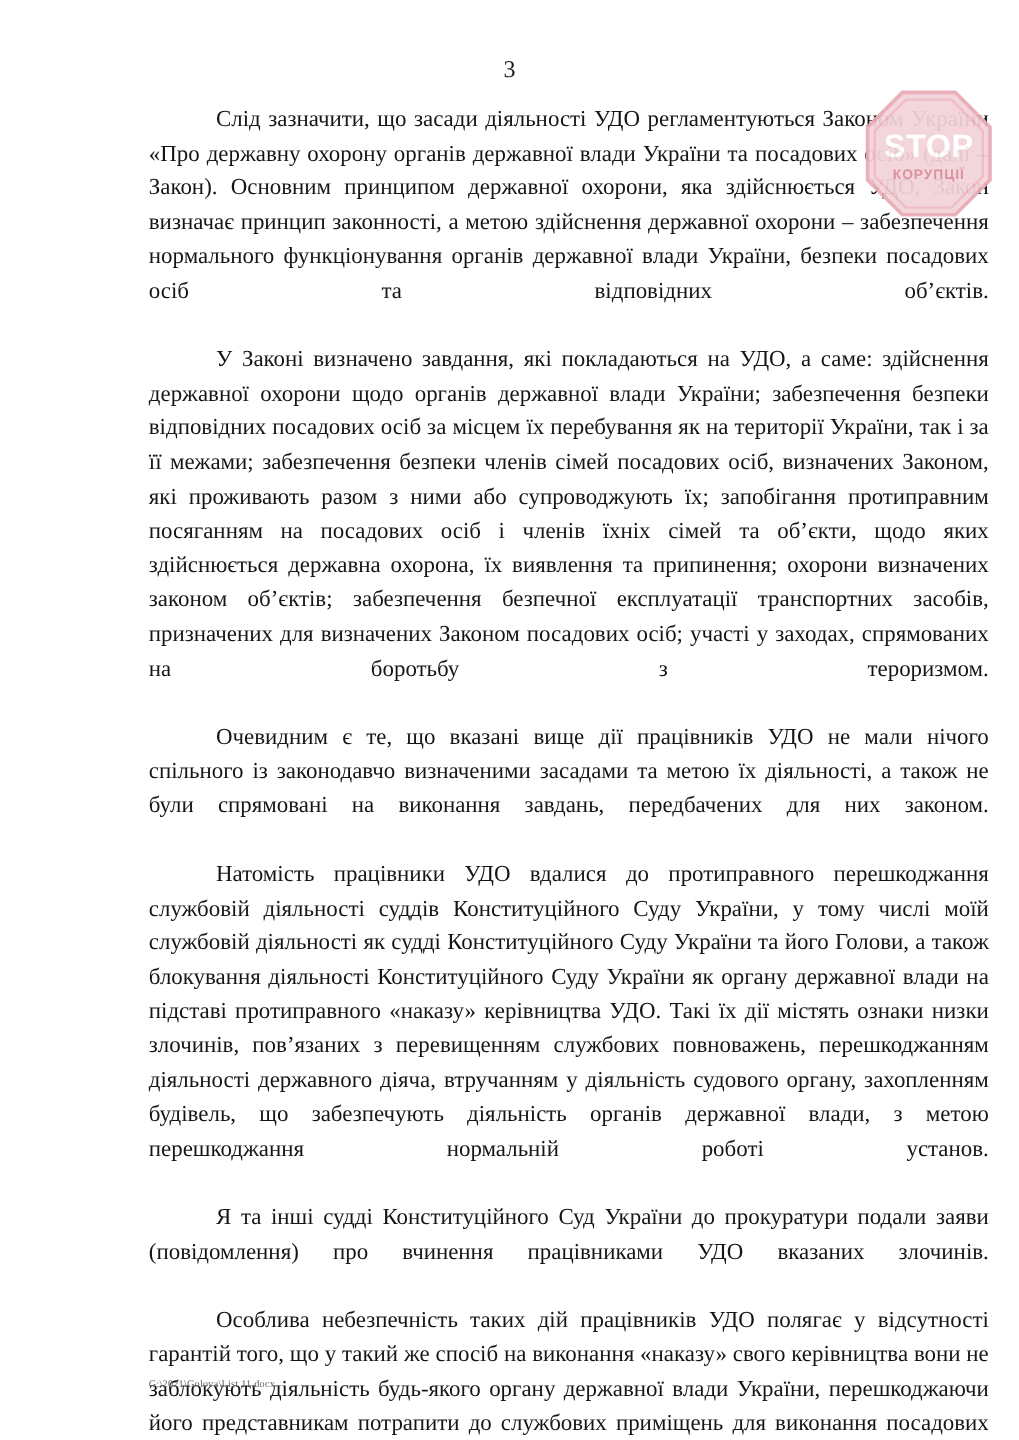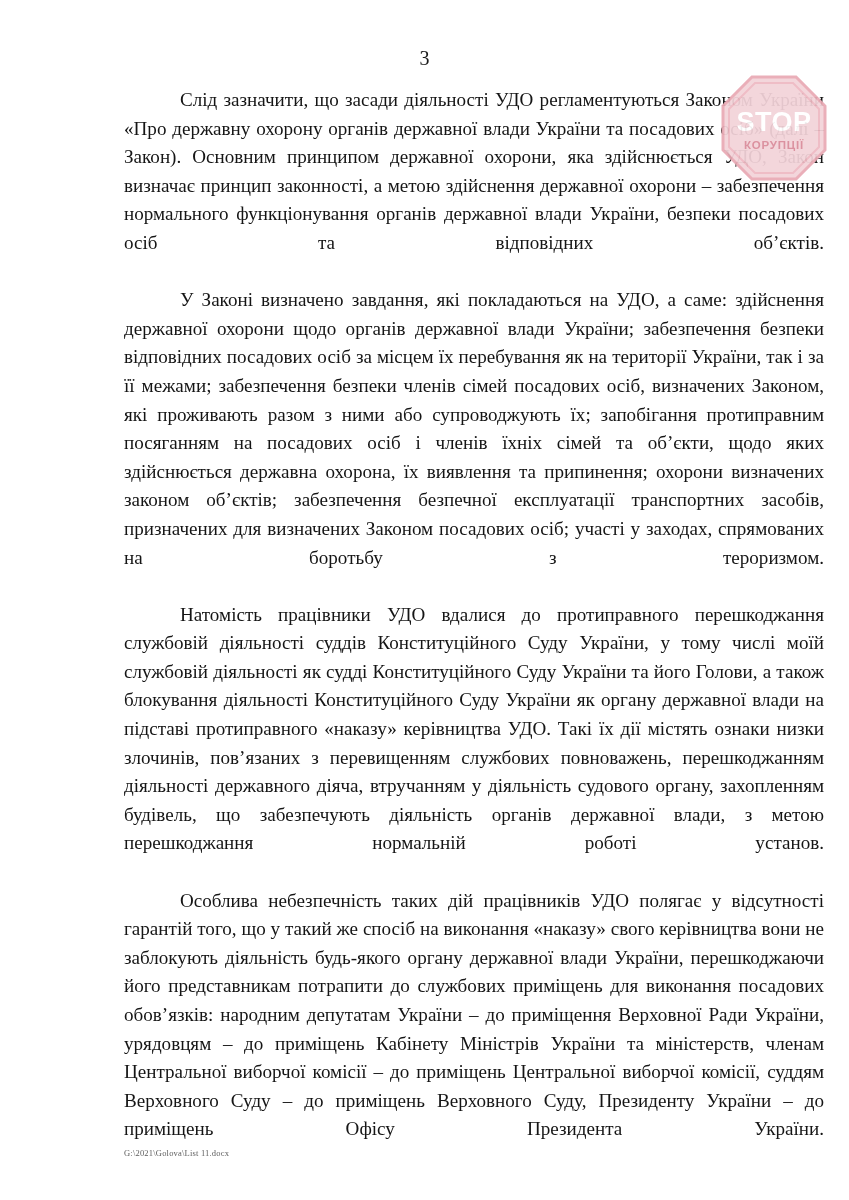--- a/index.html
+++ b/index.html
@@ -103,21 +103,23 @@
 
   <div class="scan-tint"></div>
 
   <div class="content-layer">
 
     <div class="page-number">3</div>
 
     <div class="body-text">
       <p>Слід зазначити, що засади діяльності УДО регламентуються Законом України «Про державну охорону органів державної влади України та посадових осіб» (далі – Закон). Основним принципом державної охорони, яка здійснюється УДО, Закон визначає принцип законності, а метою здійснення державної охорони – забезпечення нормального функціонування органів державної влади України, безпеки посадових осіб та відповідних об’єктів.</p>
       <p>У Законі визначено завдання, які покладаються на УДО, а саме: здійснення державної охорони щодо органів державної влади України; забезпечення безпеки відповідних посадових осіб за місцем їх перебування як на території України, так і за її межами; забезпечення безпеки членів сімей посадових осіб, визначених Законом, які проживають разом з ними або супроводжують їх; запобігання протиправним посяганням на посадових осіб і членів їхніх сімей та об’єкти, щодо яких здійснюється державна охорона, їх виявлення та припинення; охорони визначених законом об’єктів; забезпечення безпечної експлуатації транспортних засобів, призначених для визначених Законом посадових осіб; участі у заходах, спрямованих на боротьбу з тероризмом.</p>
+      <p>Очевидним є те, що вказані вище дії працівників УДО не мали нічого спільного із законодавчо визначеними засадами та метою їх діяльності, а також не були спрямовані на виконання завдань, передбачених для них законом.</p>
       <p>Натомість працівники УДО вдалися до протиправного перешкоджання службовій діяльності суддів Конституційного Суду України, у тому числі моїй службовій діяльності як судді Конституційного Суду України та його Голови, а також блокування діяльності Конституційного Суду України як органу державної влади на підставі протиправного «наказу» керівництва УДО. Такі їх дії містять ознаки низки злочинів, пов’язаних з перевищенням службових повноважень, перешкоджанням діяльності державного діяча, втручанням у діяльність судового органу, захопленням будівель, що забезпечують діяльність органів державної влади, з метою перешкоджання нормальній роботі установ.</p>
+      <p>Я та інші судді Конституційного Суд України до прокуратури подали заяви (повідомлення) про вчинення працівниками УДО вказаних злочинів.</p>
       <p>Особлива небезпечність таких дій працівників УДО полягає у відсутності гарантій того, що у такий же спосіб на виконання «наказу» свого керівництва вони не заблокують діяльність будь-якого органу державної влади України, перешкоджаючи його представникам потрапити до службових приміщень для виконання посадових обов’язків: народним депутатам України – до приміщення Верховної Ради України, урядовцям – до приміщень Кабінету Міністрів України та міністерств, членам Центральної виборчої комісії – до приміщень Центральної виборчої комісії, суддям Верховного Суду – до приміщень Верховного Суду, Президенту України – до приміщень Офісу Президента України.</p>
 
     </div>
 
     <div class="watermark">
       <svg viewBox="0 0 108 108" xmlns="http://www.w3.org/2000/svg">
         <polygon points="32,3 76,3 105,32 105,76 76,105 32,105 3,76 3,32" fill="#f3d3d9" stroke="#e9a9b4" stroke-width="3"></polygon>
         <polygon points="35,9 73,9 99,35 99,73 73,99 35,99 9,73 9,35" fill="none" stroke="#eeb9c2" stroke-width="2"></polygon>
         <text x="54" y="57" text-anchor="middle" font-family="Liberation Sans, sans-serif" font-size="27" font-weight="bold" fill="#ffffff" letter-spacing="0.5">STOP</text>
         <text x="54" y="75" text-anchor="middle" font-family="Liberation Sans, sans-serif" font-size="11.5" font-weight="bold" fill="#d98a99" letter-spacing="0.8">КОРУПЦІЇ</text>

